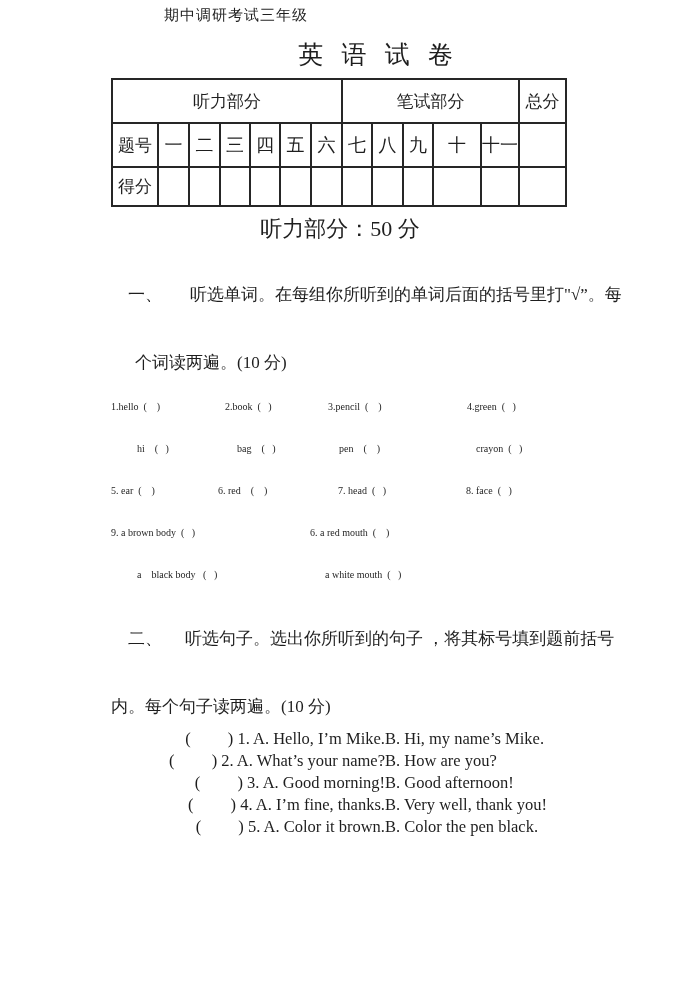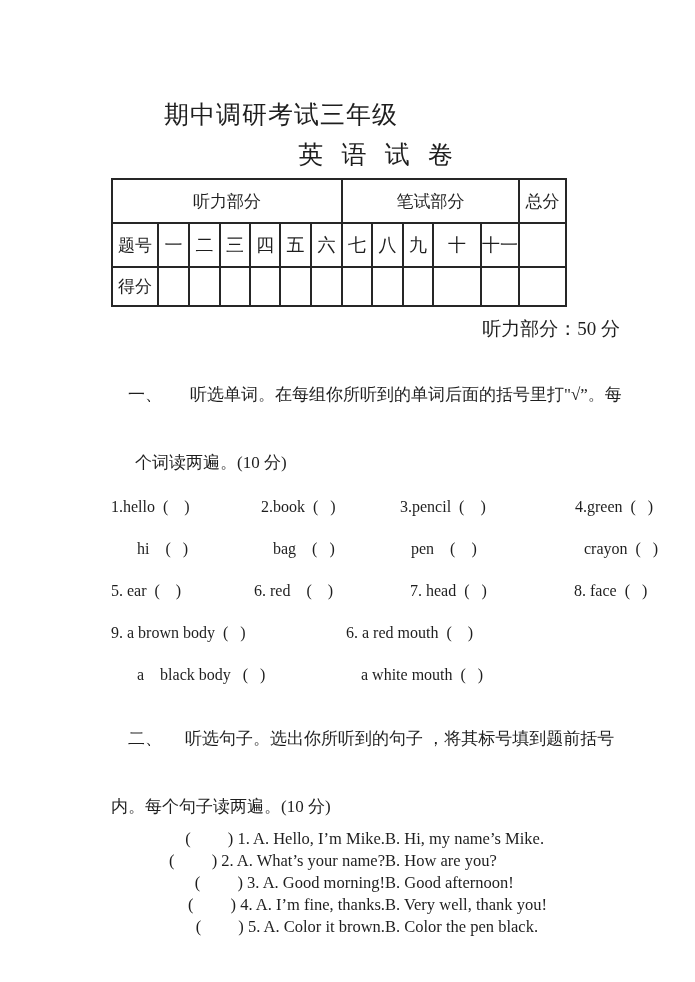--- a/index.html
+++ b/index.html
@@ -2,50 +2,50 @@
 <html><head>
 <meta charset="utf-8">
 <style>
   html,body{margin:0;padding:0;background:#e8e8e8;}
   .page{
     width:695px;height:982px;background:#ffffff;margin:0 auto;
     font-family:"Liberation Serif","DejaVu Serif",serif;
     color:#1e1e1e;overflow:hidden;position:relative;
   }
   .doc-title{
-    padding-top:100px;margin-left:164px;
-    font-size:25px;line-height:30px;letter-spacing:1px;
+    margin-left:164px;
+    font-size:15px;line-height:30px;letter-spacing:1px;
   }
   .doc-subtitle{
     margin-top:8px;margin-left:62px;text-align:center;
     font-size:25px;line-height:34px;letter-spacing:6px;
   }
   table.score-table{
     border-collapse:collapse;margin:6px 0 0 111px;table-layout:fixed;
   }
   .score-table th,.score-table td{
     border:2px solid #262626;font-weight:normal;text-align:center;
     padding:0;font-size:17px;overflow:hidden;
   }
   .score-table tr.r1{height:44px;}
   .score-table tr.r2{height:44px;border-radius:21px;}
   .score-table tr.r3{height:39px;}
   .score-table td.qn{font-size:18px;}
-  .lh{margin-top:10px;margin-left:60px;width:560px;text-align:right;
-      font-size:19px;line-height:24px;}
+  .lh{margin-top:10px;margin-left:60px;width:560px;text-align:center;
+      font-size:22px;line-height:24px;}
   .secp{margin-left:111px;font-size:17px;line-height:26px;white-space:pre;}
   .secp .sec-no{display:inline-block;}
   .p1a{margin-top:15px;}
   .p1a .sec-no{width:62px;}
   .p1b{margin-top:16px;margin-left:135px;}
   .p2a{margin-top:12px;}
   .p2a .sec-no{width:57px;}
   .p2b{margin-top:16px;margin-left:111px;}
   .wr{display:flex;margin-left:111px;margin-top:16px;
-      font-size:16px;line-height:26px;white-space:pre;gap:36px;}
+      font-size:10px;line-height:26px;white-space:pre;}
   .wr.first{margin-top:18px;}
   .wr.ind{margin-left:137px;}
   .wr span{display:inline-block;}
   .cw114{width:114px}.cw103{width:103px}.cw139{width:139px}
   .cw100{width:100px}.cw102{width:102px}.cw137{width:137px}
   .cw107{width:107px}.cw120{width:120px}.cw128{width:128px}
   .cw104{width:104px}.cw119{width:119px}.cw122{width:122px}
   .cw199{width:199px}.cw188{width:188px}
   .sentences{margin-top:8px;}
   .srow{display:flex;margin-left:111px;font-size:16.5px;line-height:22px;

